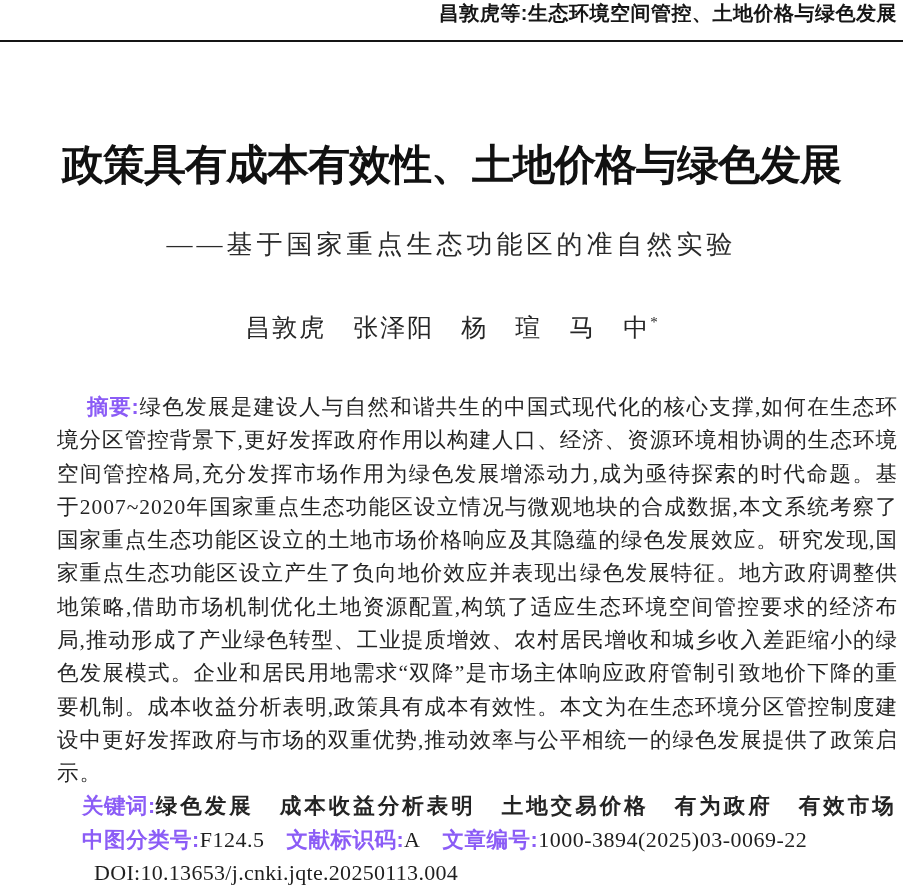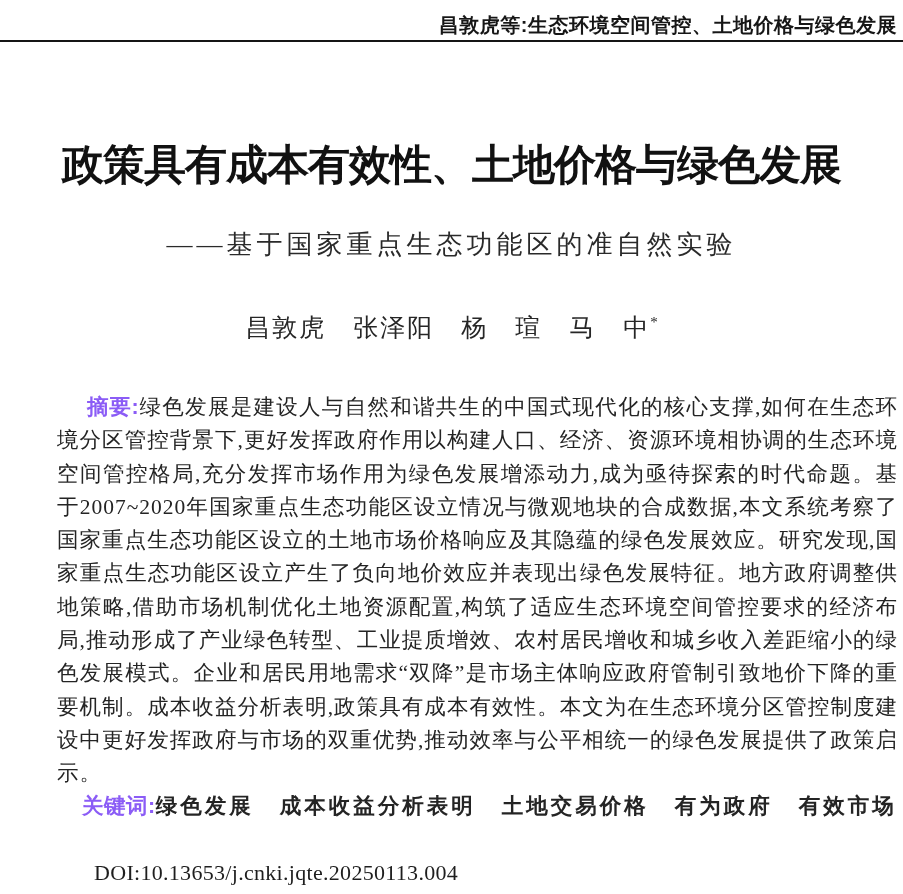--- a/index.html
+++ b/index.html
@@ -8,21 +8,21 @@
     position: relative;
     width: 903px;
     height: 894px;
     background: #ffffff;
     overflow: hidden;
     font-family: "Liberation Serif", serif;
     color: #1c1c1c;
   }
   .running-head {
     position: absolute;
-    top: 12px;
+    top: 0;
     left: 0;
     right: 6px;
     text-align: right;
     font-family: "Liberation Sans", sans-serif;
     font-weight: 700;
     font-size: 20px;
     letter-spacing: 0.5px;
     color: #161616;
     white-space: nowrap;
   }
@@ -145,16 +145,17 @@
   <div class="article-subtitle">——基于国家重点生态功能区的准自然实验</div>
 
   <div class="authors-line"><span>昌敦虎　张泽阳　杨　瑄　马　中</span><sup>*</sup></div>
 
   <div class="abstract-block">
     <p><span class="lbl">摘要:</span><span>绿色发展是建设人与自然和谐共生的中国式现代化的核心支撑,如何在生态环境分区管控背景下,更好发挥政府作用以构建人口、经济、资源环境相协调的生态环境空间管控格局,充分发挥市场作用为绿色发展增添动力,成为亟待探索的时代命题。基于2007~2020年国家重点生态功能区设立情况与微观地块的合成数据,本文系统考察了国家重点生态功能区设立的土地市场价格响应及其隐蕴的绿色发展效应。研究发现,国家重点生态功能区设立产生了负向地价效应并表现出绿色发展特征。地方政府调整供地策略,借助市场机制优化土地资源配置,构筑了适应生态环境空间管控要求的经济布局,推动形成了产业绿色转型、工业提质增效、农村居民增收和城乡收入差距缩小的绿色发展模式。企业和居民用地需求“双降”是市场主体响应政府管制引致地价下降的重要机制。成本收益分析表明,政策具有成本有效性。本文为在生态环境分区管控制度建设中更好发挥政府与市场的双重优势,推动效率与公平相统一的绿色发展提供了政策启示。</span></p>
   </div>
 
   <div class="kw-line"><span class="lbl">关键词:</span><span class="kw-item">绿色发展</span><span class="kw-item">成本收益分析表明</span><span class="kw-item">土地交易价格</span><span class="kw-item">有为政府</span><span class="kw-item">有效市场</span></div>
 
+  <div class="meta-line"><span class="lbl">中图分类号:</span><span class="meta-value">F124.5</span><span class="meta-gap"></span><span class="lbl">文献标识码:</span><span class="meta-value">A</span><span class="meta-gap"></span><span class="lbl">文章编号:</span><span class="meta-value">1000-3894(2025)03-0069-22</span></div>
 
   <div class="doi-line">DOI:10.13653/j.cnki.jqte.20250113.004</div>
 
 </div>
 
 </body></html>

